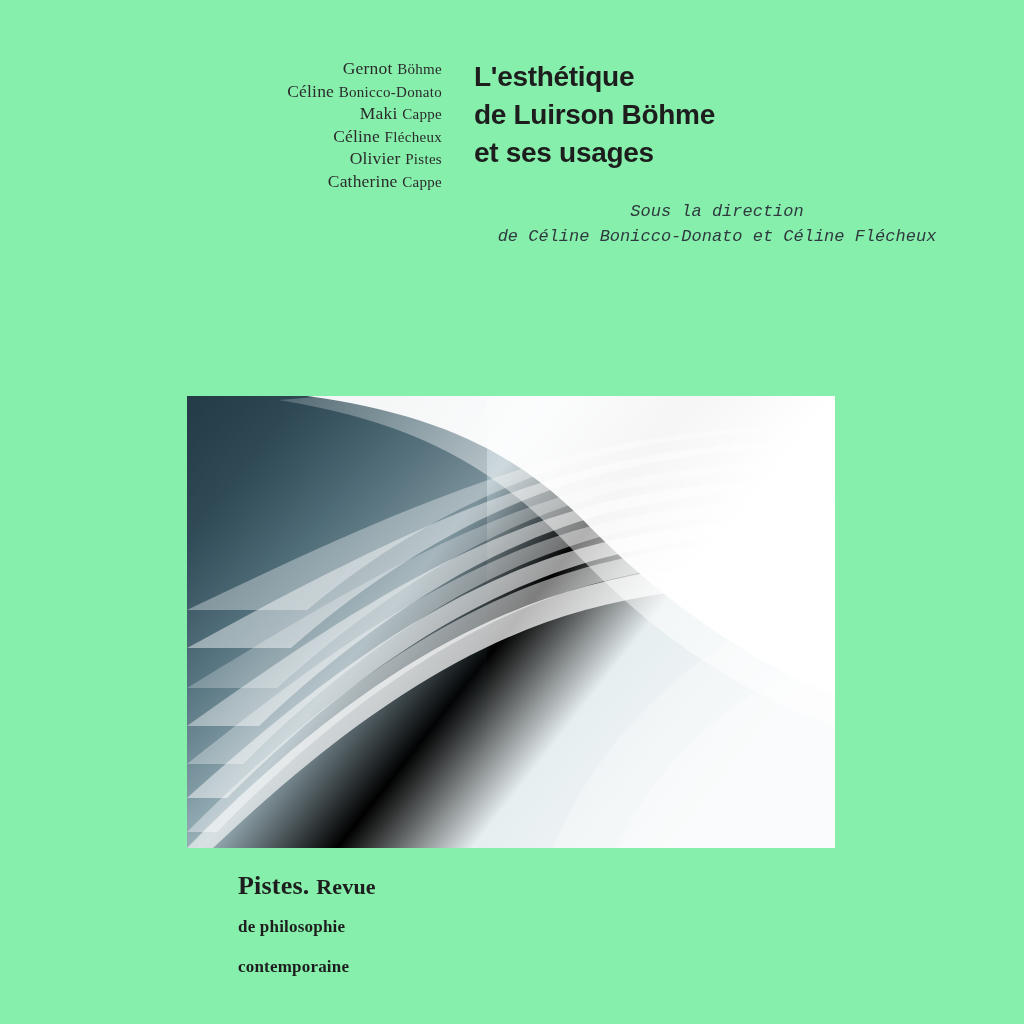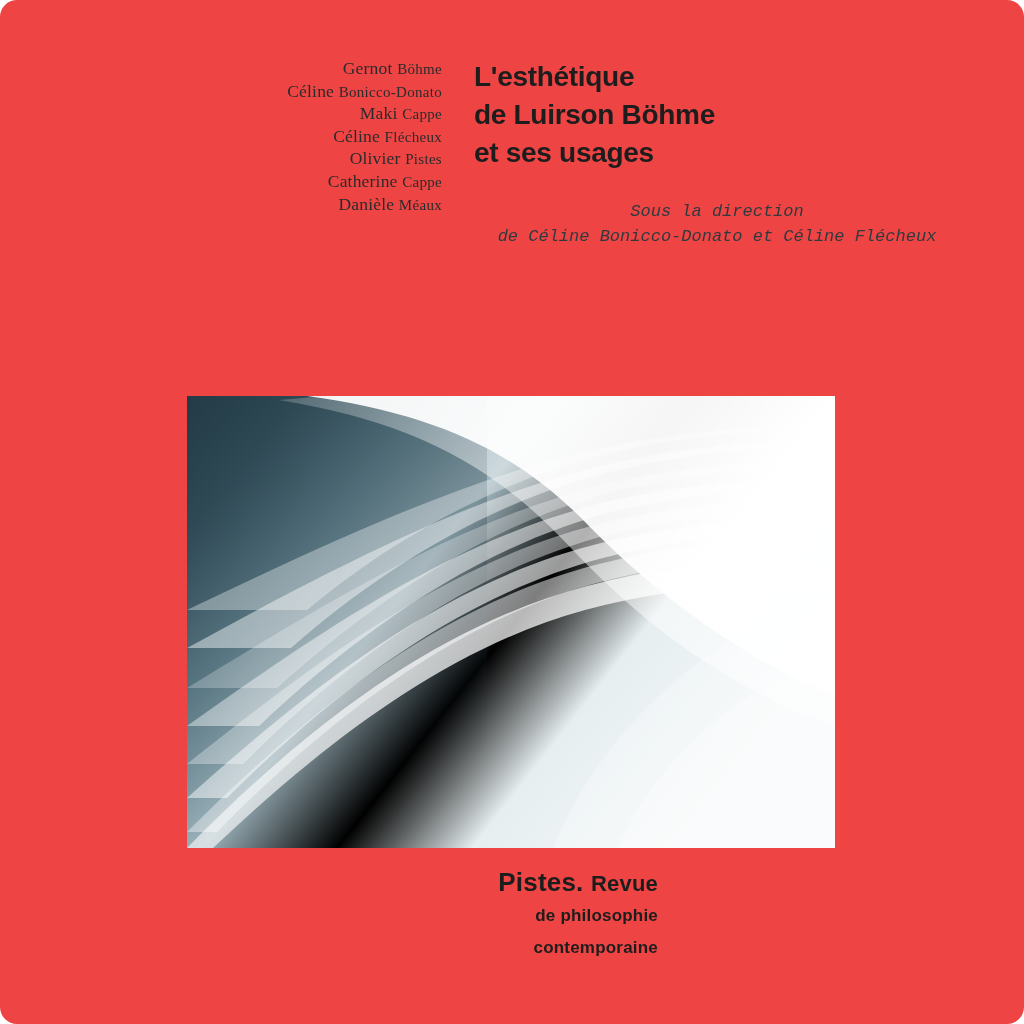--- a/index.html
+++ b/index.html
@@ -11,23 +11,22 @@
     width: 1024px;
     height: 1024px;
     font-family: "Liberation Serif", serif;
     -webkit-font-smoothing: antialiased;
   }
 
   .cover {
     position: relative;
     width: 1024px;
     height: 1024px;
-    background: #ef4444;
+    background: #86efac;
     overflow: hidden;
-    border-radius: 17px;
   }
 
   
   .top-block {
     position: absolute;
     left: 0;
     top: 58px;
     width: 1024px;
     display: flex;
     flex-direction: row;
@@ -103,27 +102,26 @@
   .artwork svg { display: block; }
 
   
   .journal {
     position: absolute;
     left: 238px;
     top: 866px;
     width: 420px;
   }
   .journal-line {
-    font-family: Liberation Sans, sans-serif;
+    font-family: Liberation Serif, serif;
     font-size: 26px;
-    line-height: 32px;
+    line-height: 40px;
     color: #1d1d1d;
     font-weight: bold;
     letter-spacing: 0.2px;
-    text-align: right;
   }
   .journal-line .revue {
     font-size: 22px;
   }
   .journal-line.second, .journal-line.third {
     font-size: 17px;
     font-weight: bold;
   }
 </style>
 </head>
@@ -133,21 +131,20 @@
 
   <div class="top-block">
 
     <div class="authors">
       <div class="author"><span>Gernot </span><span class="sc">Böhme</span></div>
       <div class="author"><span>Céline </span><span class="sc">Bonicco-Donato</span></div>
       <div class="author"><span>Maki </span><span class="sc">Cappe</span></div>
       <div class="author"><span>Céline </span><span class="sc">Flécheux</span></div>
       <div class="author"><span>Olivier </span><span class="sc">Pistes</span></div>
       <div class="author"><span>Catherine </span><span class="sc">Cappe</span></div>
-      <div class="author"><span>Danièle </span><span class="sc">Méaux</span></div>
     </div>
 
     <div class="title-area">
       <div class="title">
         <span class="line">L'esthétique</span>
         <span class="line">de Luirson Böhme</span>
         <span class="line">et ses usages</span>
       </div>
       <div class="subtitle">
         <span class="line">Sous la direction</span>

